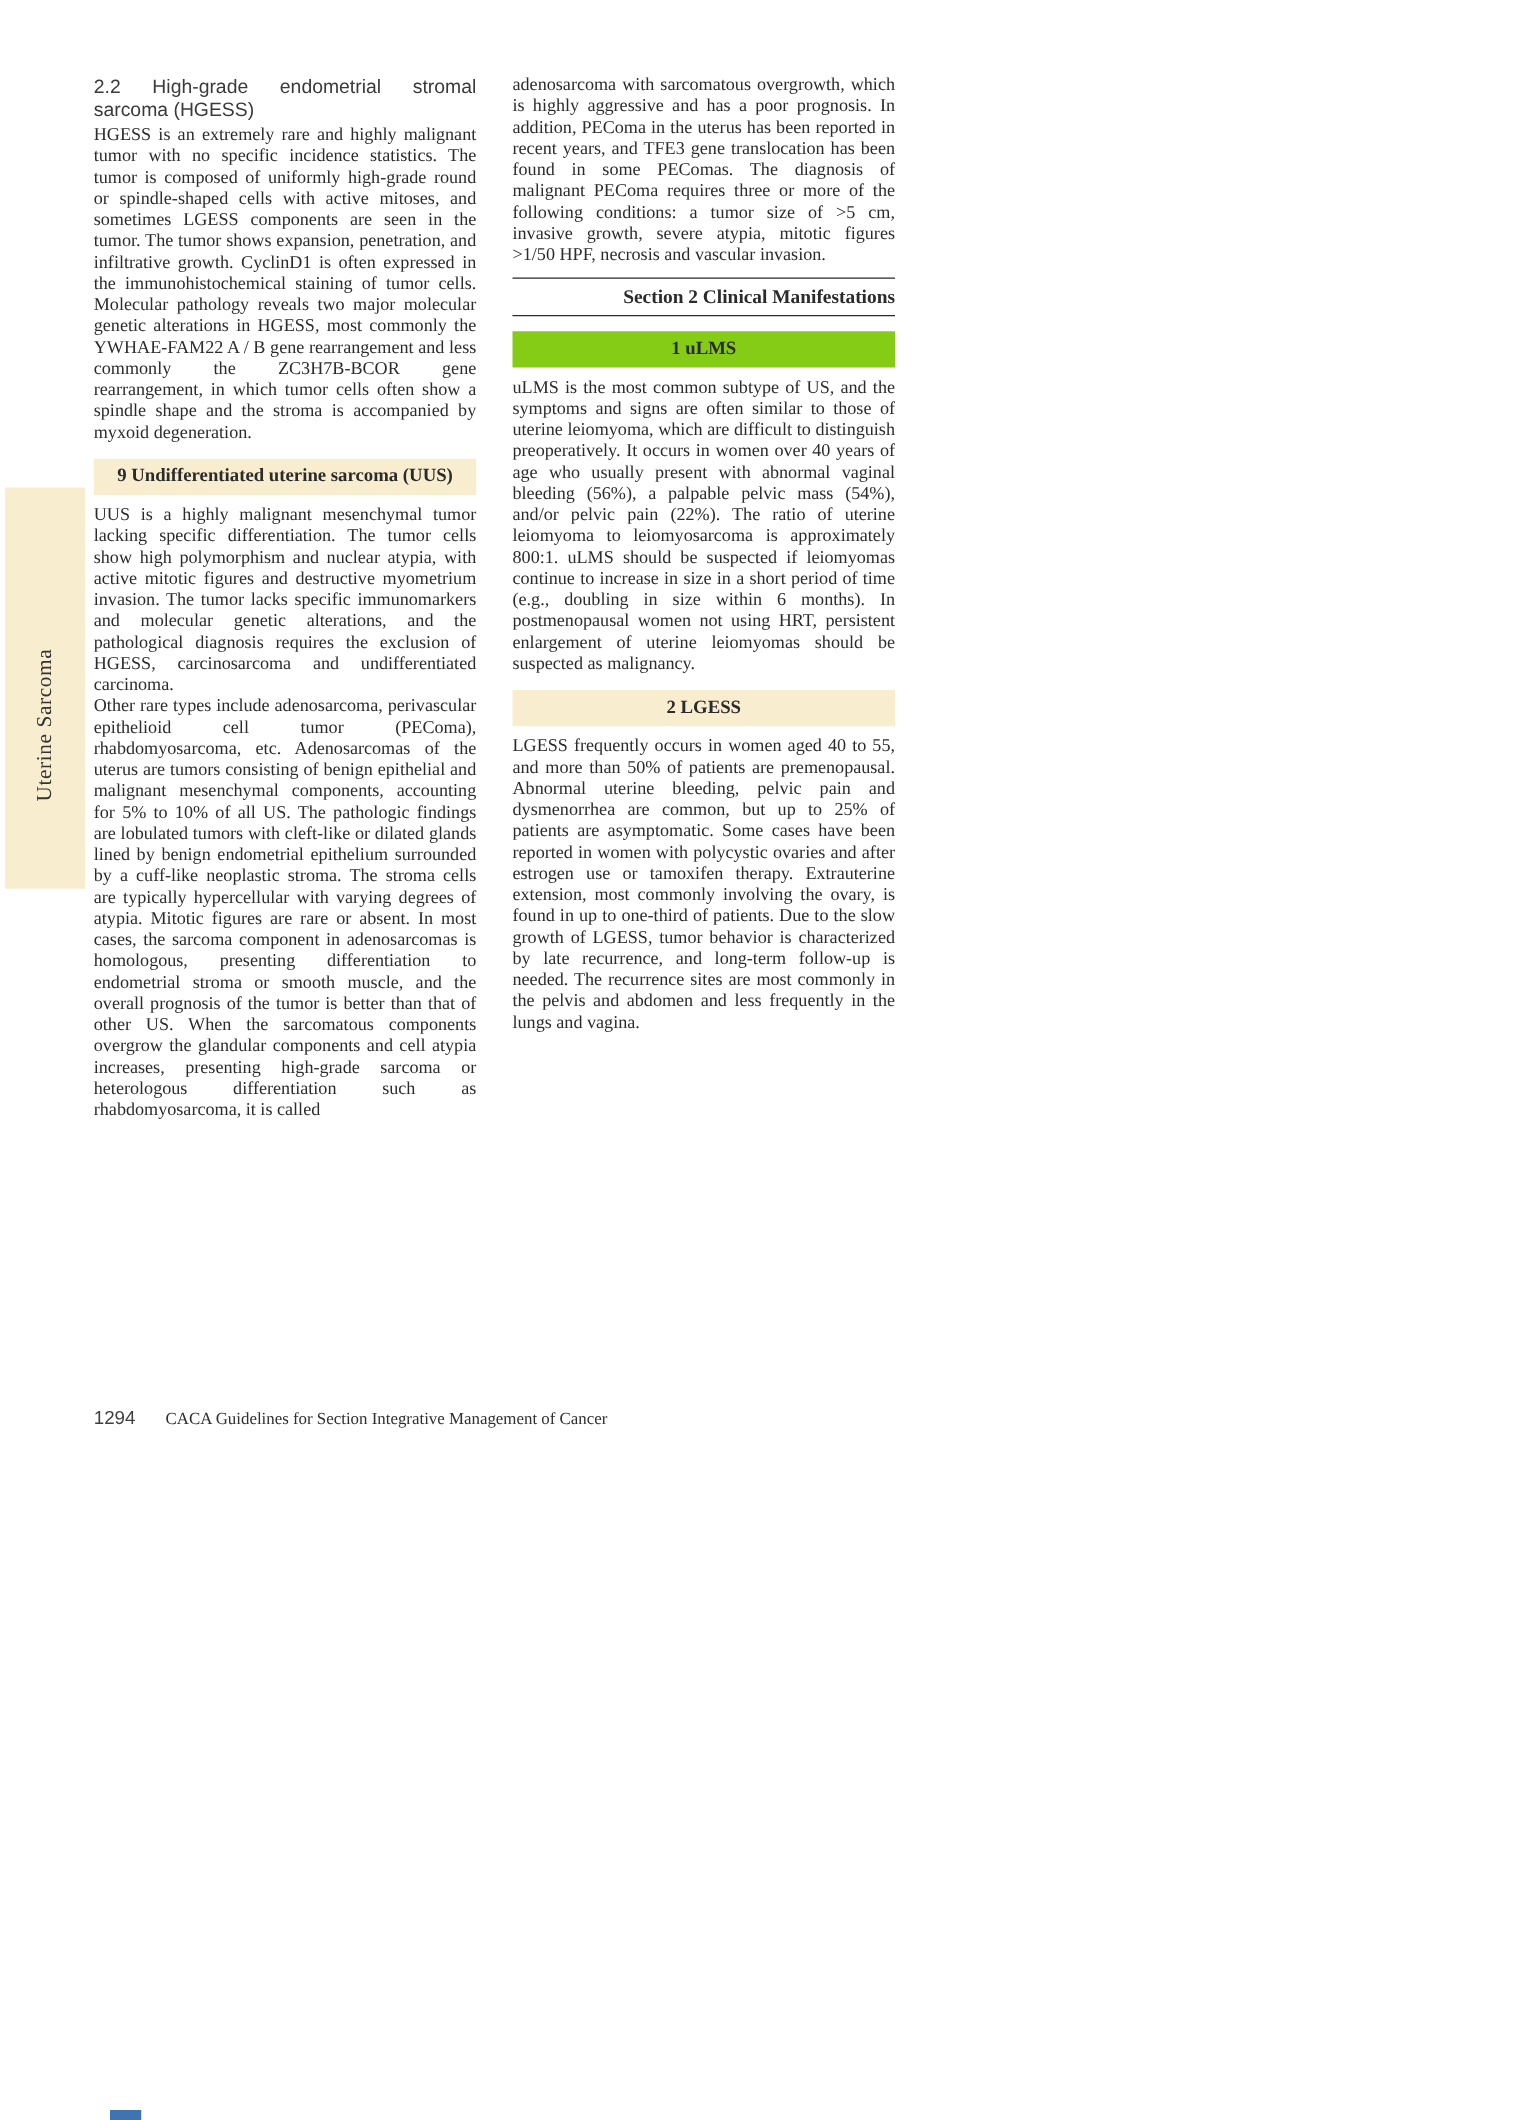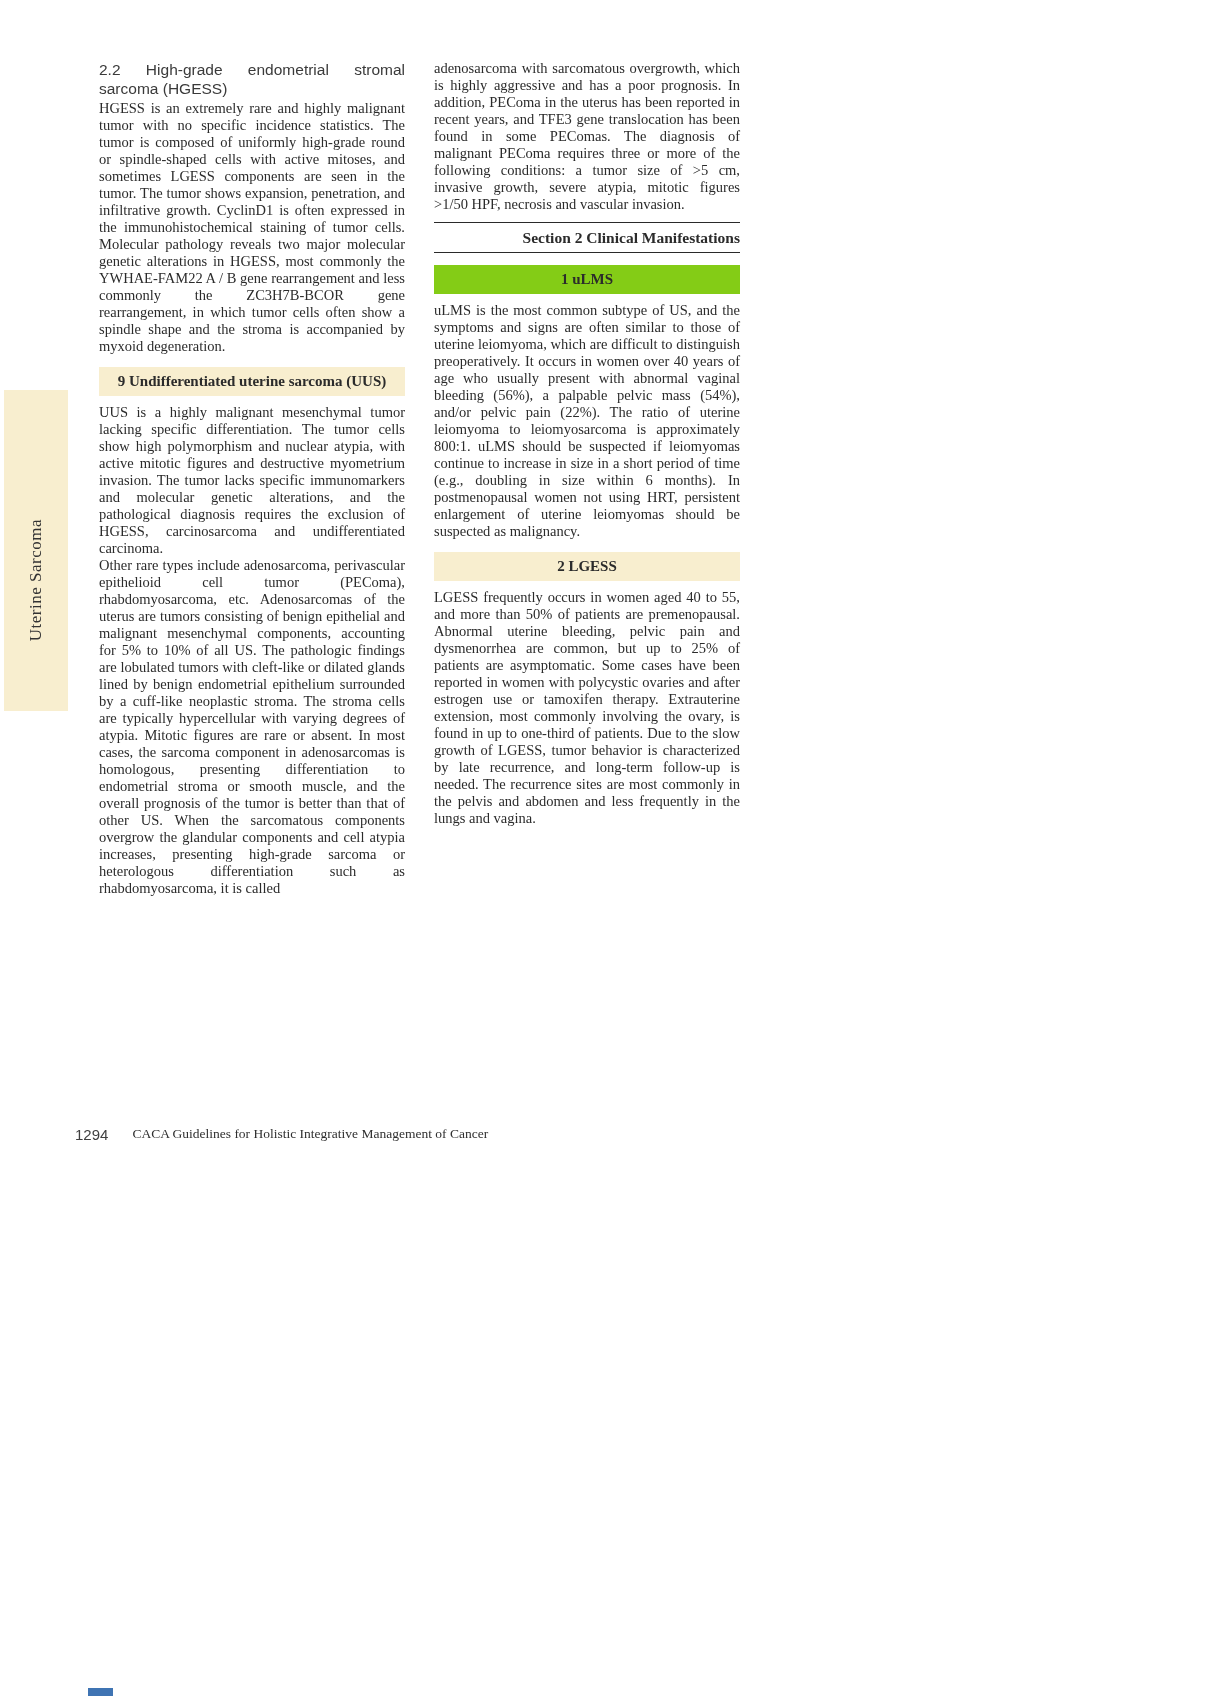--- a/index.html
+++ b/index.html
@@ -12,21 +12,20 @@
     color: #2b2b2b;
     overflow: hidden;
   }
   .col {
     position: absolute;
     top: 60px;
     width: 306px;
     text-align: justify;
     font-size: 14.5px;
     line-height: 17px;
-    margin-left: 24px;
   }
   .col-left  { left: 75px; }
   .col-right { left: 410px; }
   .h-sans {
     font-family: "Liberation Sans", sans-serif;
     font-size: 15.5px;
     line-height: 19px;
     color: #3a3a3a;
     text-align: justify;
     margin: 0 0 2px 0;
@@ -73,21 +72,21 @@
     font-size: 17px;
     letter-spacing: 0.5px;
     color: #333333;
     white-space: nowrap;
   }
   .footer {
     position: absolute;
     left: 75px;
     top: 1126px;
     display: flex;
-    align-items: flex-start;
+    align-items: flex-end;
   }
   .footer-page-num {
     font-family: "Liberation Sans", sans-serif;
     font-size: 15px;
     color: #3f3f3f;
   }
   .footer-title {
     font-family: "Liberation Serif", serif;
     font-size: 13.5px;
     color: #2f2f2f;
@@ -124,18 +123,18 @@
     <p class="body-para">adenosarcoma with sarcomatous overgrowth, which is highly aggressive and has a poor prognosis. In addition, PEComa in the uterus has been reported in recent years, and TFE3 gene translocation has been found in some PEComas. The diagnosis of malignant PEComa requires three or more of the following conditions: a tumor size of &gt;5 cm, invasive growth, severe atypia, mitotic figures &gt;1/50 HPF, necrosis and vascular invasion.</p>
     <div class="ruled-heading">Section 2 Clinical Manifestations</div>
     <div class="beige-heading" style="background-color: #84cc16;">1 uLMS</div>
     <p class="body-para">uLMS is the most common subtype of US, and the symptoms and signs are often similar to those of uterine leiomyoma, which are difficult to distinguish preoperatively. It occurs in women over 40 years of age who usually present with abnormal vaginal bleeding (56%), a palpable pelvic mass (54%), and/or pelvic pain (22%). The ratio of uterine leiomyoma to leiomyosarcoma is approximately 800:1. uLMS should be suspected if leiomyomas continue to increase in size in a short period of time (e.g., doubling in size within 6 months). In postmenopausal women not using HRT, persistent enlargement of uterine leiomyomas should be suspected as malignancy.</p>
     <div class="beige-heading" style="background-color: rgb(248, 238, 207);">2 LGESS</div>
     <p class="body-para">LGESS frequently occurs in women aged 40 to 55, and more than 50% of patients are premenopausal. Abnormal uterine bleeding, pelvic pain and dysmenorrhea are common, but up to 25% of patients are asymptomatic. Some cases have been reported in women with polycystic ovaries and after estrogen use or tamoxifen therapy. Extrauterine extension, most commonly involving the ovary, is found in up to one-third of patients. Due to the slow growth of LGESS, tumor behavior is characterized by late recurrence, and long-term follow-up is needed. The recurrence sites are most commonly in the pelvis and abdomen and less frequently in the lungs and vagina.</p>
   </div>
 
   <div class="footer">
     <span class="footer-page-num">1294</span>
-    <span class="footer-title">CACA Guidelines for Holistic Integrative Management of Cancer</span>
+    <span class="footer-title">CACA Guidelines for Section Integrative Management of Cancer</span>
   </div>
 
   <div class="accent-bar" style="background-color: rgb(63, 116, 179);"></div>
 
 </div>
 
 </body></html>

